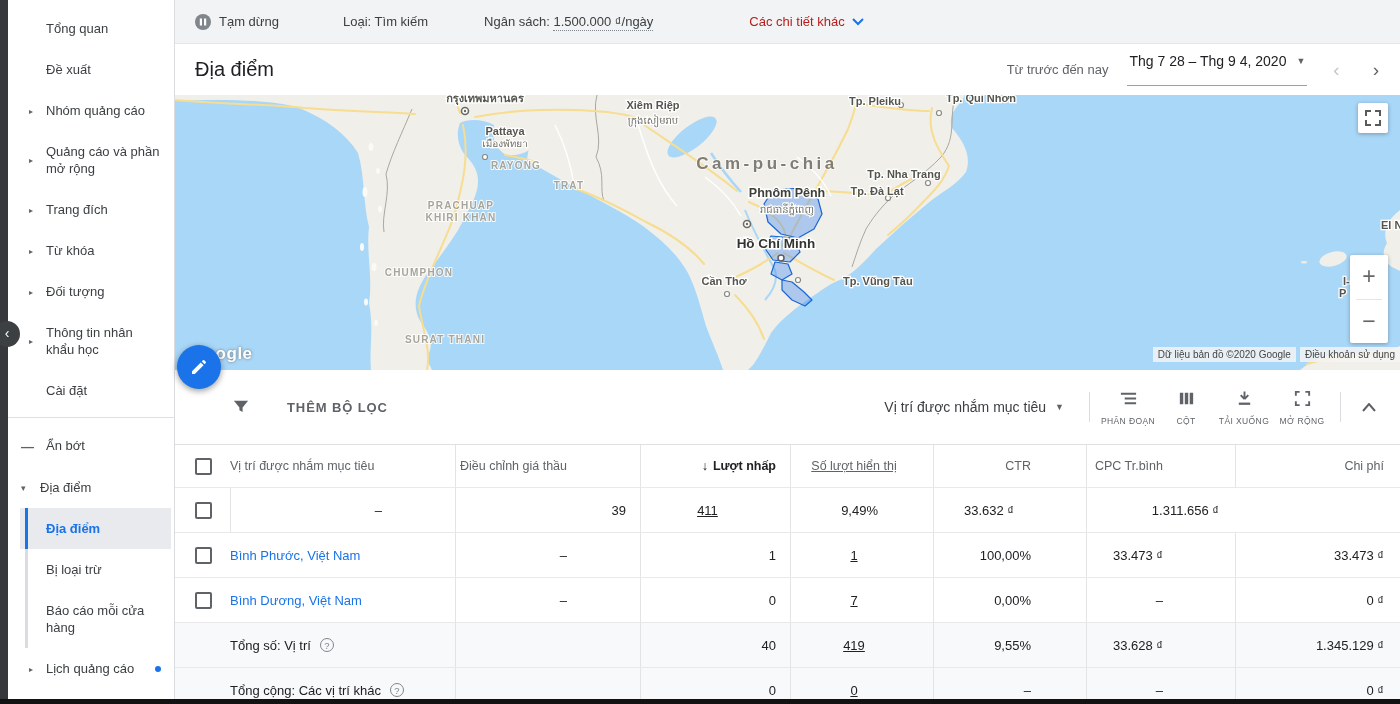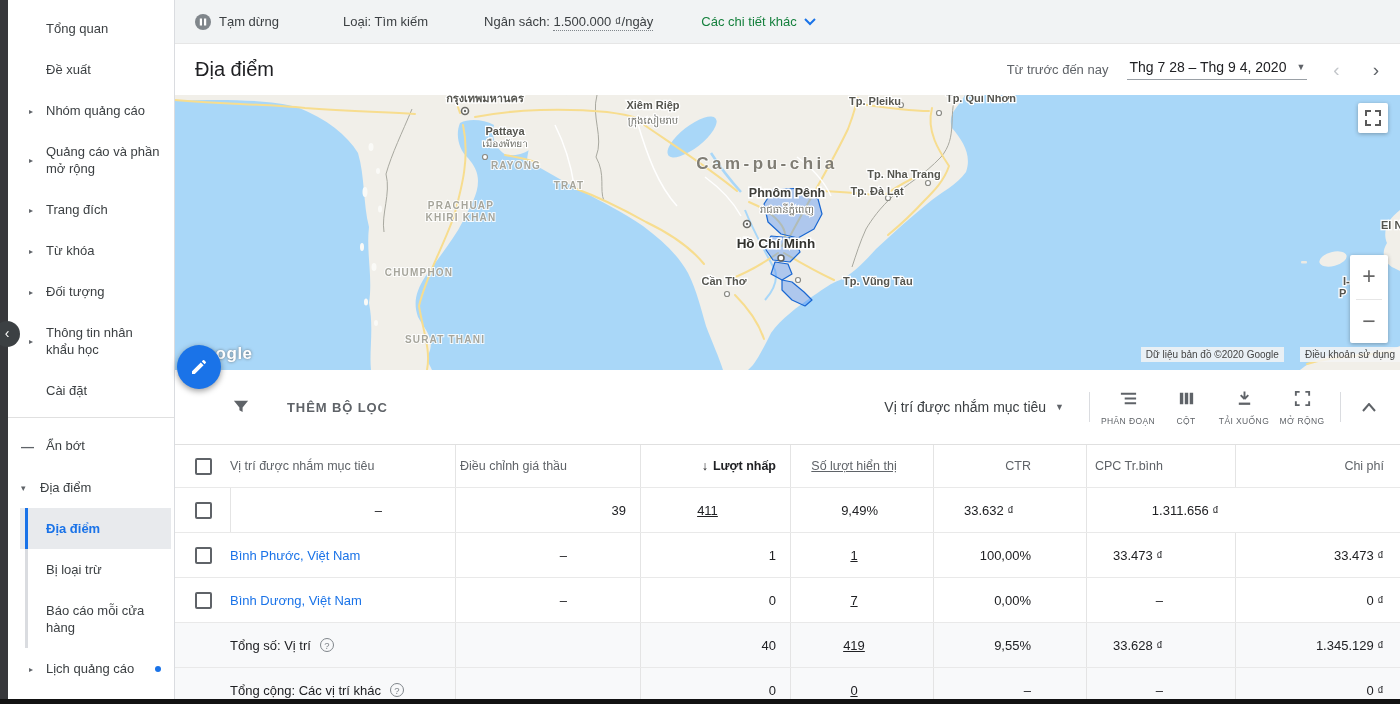--- a/index.html
+++ b/index.html
@@ -32,27 +32,27 @@
 
   
   .content{position:absolute;left:175px;top:0;width:1225px;height:699px;}
 
   .topbar{height:44px;background:#f1f3f4;border-bottom:1px solid #e6e6e6;display:flex;align-items:center;
     padding-left:20px;box-sizing:border-box;font-size:13px;color:#3c4043;}
   .chip{display:flex;align-items:center;gap:8px;cursor:pointer;}
   .type-label{margin-left:64px;}
   .budget{margin-left:56px;}
   .budget-value{border-bottom:1px dotted #80868b;padding-bottom:1px;cursor:pointer;}
-  .more-details{color:#15803d;display:flex;align-items:center;gap:7px;margin-left:48px;cursor:pointer;}
+  .more-details{color:#b91c1c;display:flex;align-items:center;gap:7px;margin-left:96px;cursor:pointer;}
 
   .titlebar{height:51px;background:#fff;display:flex;align-items:center;justify-content:space-between;
     padding:0 14px 0 20px;box-sizing:border-box;}
   .page-title{font-size:20px;color:#202124;}
   .date-area{display:flex;align-items:center;gap:19px;font-size:13px;color:#5f6368;}
-  .date-value{color:#202124;font-size:14px;border-bottom:1px solid #9aa0a6;padding:0 2px 4px;
+  .date-value{color:#202124;font-size:14px;border-bottom:1px solid #9aa0a6;padding:0 2px 16px;
     display:flex;align-items:center;gap:10px;cursor:pointer;}
   .caret-down{font-size:9px;color:#5f6368;}
   .nav-chev{font-size:19px;color:#5f6368;padding:0 7px;cursor:pointer;}
   .nav-chev.disabled{color:#c3c6ca;}
 
   
   .map-wrap{position:relative;height:275px;}
   .map-svg{display:block;}
   .map-svg text{font-family:"Liberation Sans","DejaVu Sans",sans-serif;}
   .m-city{font-size:11px;fill:#55554f;font-weight:bold;paint-order:stroke;stroke:#fff;stroke-width:2.5px;}
@@ -61,21 +61,21 @@
   .m-city-xl{font-size:13.5px;fill:#33332f;font-weight:bold;paint-order:stroke;stroke:#fff;stroke-width:3px;}
   .m-province{font-size:10px;fill:#a6a59b;font-weight:bold;letter-spacing:1.2px;paint-order:stroke;stroke:rgba(255,255,255,.85);stroke-width:2px;}
   .m-country{font-size:17px;fill:#807d74;font-weight:bold;letter-spacing:3.5px;paint-order:stroke;stroke:rgba(255,255,255,.6);stroke-width:2px;}
   .map-ctrl{position:absolute;background:#fff;border-radius:2px;box-shadow:0 1px 4px rgba(0,0,0,.3);}
   .fullscreen-btn{right:12px;top:8px;width:30px;height:30px;display:flex;align-items:center;justify-content:center;cursor:pointer;}
   .zoom-ctrl{right:12px;top:160px;width:38px;height:88px;display:flex;flex-direction:column;}
   .zoom-btn{flex:1;display:flex;align-items:center;justify-content:center;font-size:23px;color:#666;cursor:pointer;}
   .zoom-div{height:1px;background:#e6e6e6;margin:0 6px;}
   .google-logo{position:absolute;left:16px;bottom:6px;font-size:17px;font-weight:bold;color:#fff;
     letter-spacing:.5px;text-shadow:0 0 3px rgba(85,85,85,.8);}
-  .attribution{position:absolute;right:0;bottom:8px;display:flex;gap:16px;font-size:10px;color:#444;}
+  .attribution{position:absolute;right:0;bottom:8px;display:flex;gap:4px;font-size:10px;color:#444;}
   .attr-box{background:rgba(245,245,245,.85);padding:2px 5px;}
   .fab{position:absolute;left:2px;top:250px;width:44px;height:44px;border-radius:50%;background:#1a73e8;
     display:flex;align-items:center;justify-content:center;box-shadow:0 2px 6px rgba(0,0,0,.4);cursor:pointer;z-index:9;}
 
   
   .toolbar{height:75px;background:#fff;border-bottom:1px solid #e0e0e0;display:flex;align-items:center;
     box-sizing:border-box;padding:0 12px 0 58px;position:relative;}
   .filter-left{display:flex;align-items:center;gap:38px;}
   .add-filter{font-size:13px;letter-spacing:.9px;color:#5f6368;font-weight:bold;cursor:pointer;}
   .toolbar-right{margin-left:auto;display:flex;align-items:center;}

